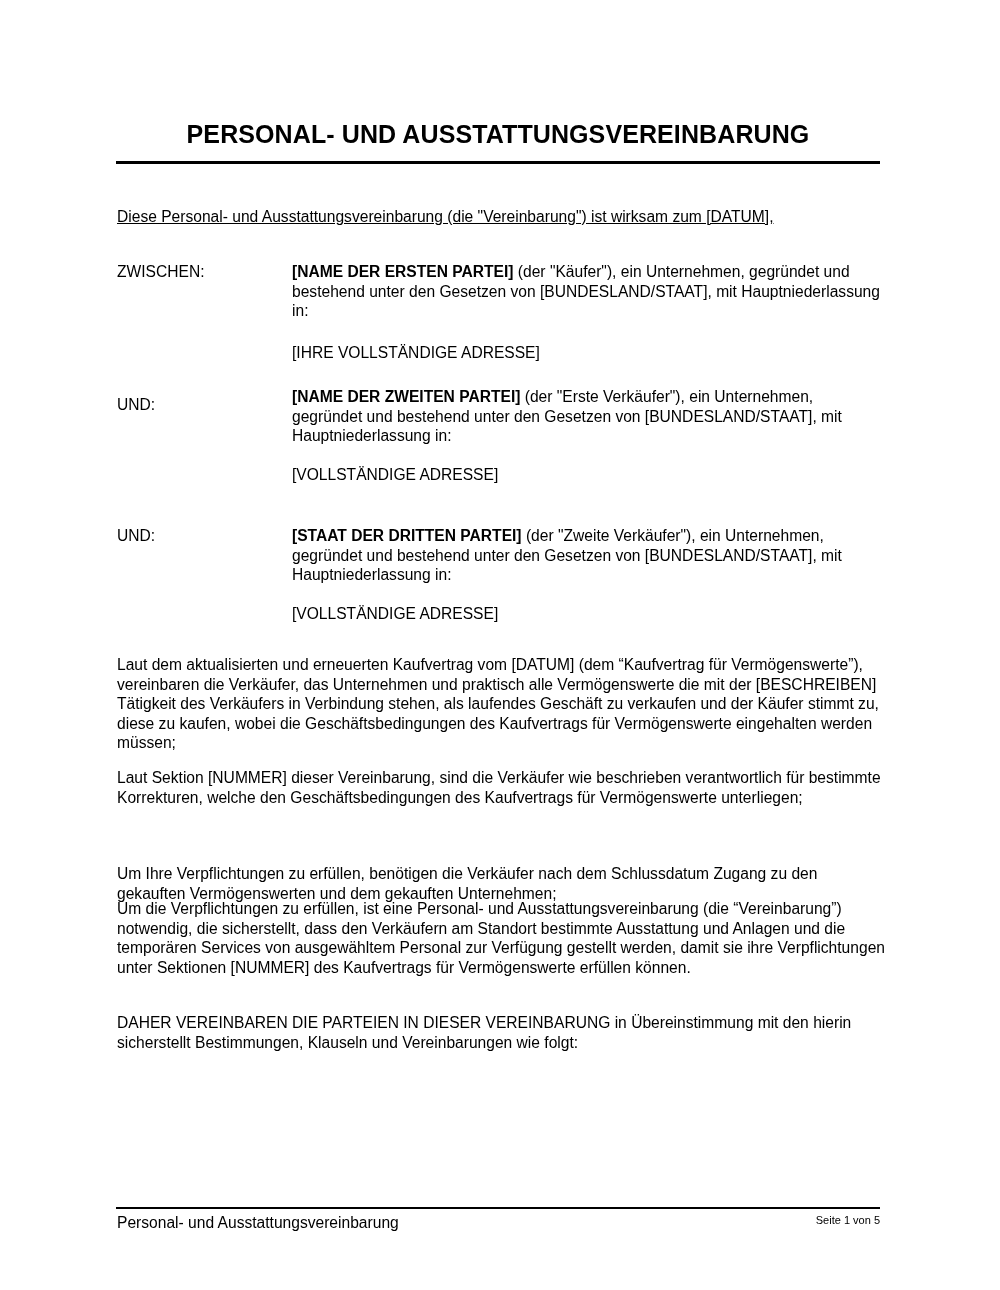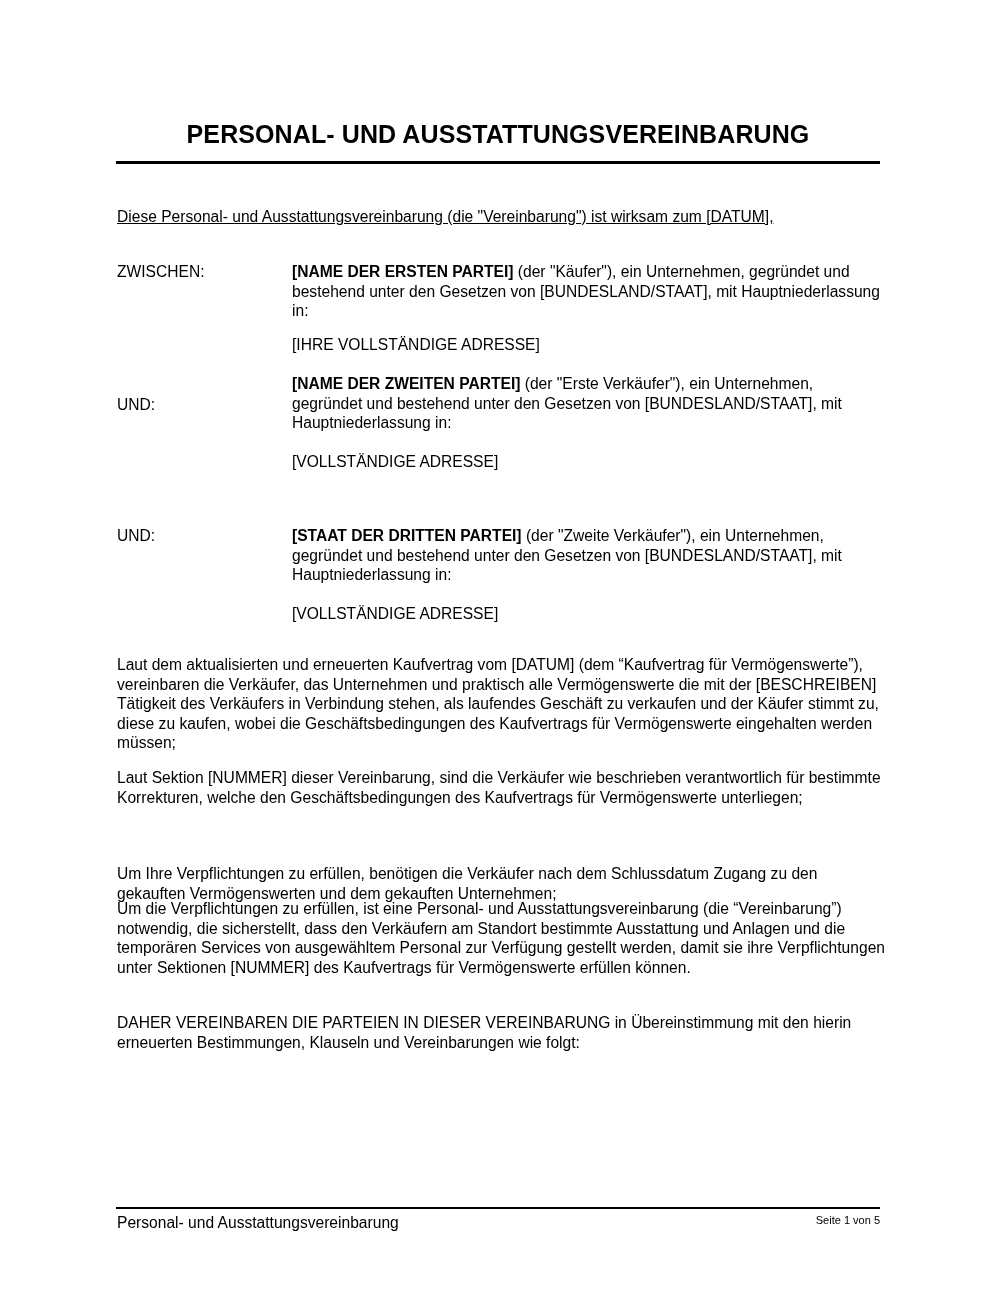--- a/index.html
+++ b/index.html
@@ -34,37 +34,37 @@
 <div class="page">
 
   <div class="title">PERSONAL- UND AUSSTATTUNGSVEREINBARUNG</div>
   <div class="title-rule"></div>
 
   <p class="abs text intro">Diese Personal- und Ausstattungsvereinbarung (die "Vereinbarung") ist wirksam zum [DATUM],</p>
 
   <div class="abs text party-label" style="top:262px;">ZWISCHEN:</div>
   <div class="abs text party-body" style="top:262px;">
     <p><b>[NAME DER ERSTEN PARTEI]</b><span> (der "Käufer"), ein Unternehmen, gegründet und bestehend unter den Gesetzen von [BUNDESLAND/STAAT], mit Hauptniederlassung in:</span></p>
-    <p style="margin-top:14px;">[IHRE VOLLSTÄNDIGE ADRESSE]</p>
+    <p style="margin-top:22px;">[IHRE VOLLSTÄNDIGE ADRESSE]</p>
   </div>
 
   <div class="abs text party-label" style="top:395px;">UND:</div>
-  <div class="abs text party-body" style="top:374px;">
+  <div class="abs text party-body" style="top:387px;">
     <p><b>[NAME DER ZWEITEN PARTEI]</b><span> (der "Erste Verkäufer"), ein Unternehmen, gegründet und bestehend unter den Gesetzen von [BUNDESLAND/STAAT], mit Hauptniederlassung in:</span></p>
     <p style="margin-top:19px;">[VOLLSTÄNDIGE ADRESSE]</p>
   </div>
 
   <div class="abs text party-label" style="top:526px;">UND:</div>
   <div class="abs text party-body" style="top:526px;">
     <p><b>[STAAT DER DRITTEN PARTEI]</b><span> (der "Zweite Verkäufer"), ein Unternehmen, gegründet und bestehend unter den Gesetzen von [BUNDESLAND/STAAT], mit Hauptniederlassung in:</span></p>
     <p style="margin-top:19px;">[VOLLSTÄNDIGE ADRESSE]</p>
   </div>
 
   <p class="abs text para" style="top:655px;">Laut dem aktualisierten und erneuerten Kaufvertrag vom [DATUM] (dem “Kaufvertrag für Vermögenswerte”), vereinbaren die Verkäufer, das Unternehmen und praktisch alle Vermögenswerte die mit der [BESCHREIBEN] Tätigkeit des Verkäufers in Verbindung stehen, als laufendes Geschäft zu verkaufen und der Käufer stimmt zu, diese zu kaufen, wobei die Geschäftsbedingungen des Kaufvertrags für Vermögenswerte eingehalten werden müssen;</p>
   <p class="abs text para" style="top:768px;">Laut Sektion [NUMMER] dieser Vereinbarung, sind die Verkäufer wie beschrieben verantwortlich für bestimmte Korrekturen, welche den Geschäftsbedingungen des Kaufvertrags für Vermögenswerte unterliegen;</p>
   <p class="abs text para" style="top:844px;margin-top:20px;">Um Ihre Verpflichtungen zu erfüllen, benötigen die Verkäufer nach dem Schlussdatum Zugang zu den gekauften Vermögenswerten und dem gekauften Unternehmen;</p>
   <p class="abs text para" style="top:899px;">Um die Verpflichtungen zu erfüllen, ist eine Personal- und Ausstattungsvereinbarung (die “Vereinbarung”) notwendig, die sicherstellt, dass den Verkäufern am Standort bestimmte Ausstattung und Anlagen und die temporären Services von ausgewähltem Personal zur Verfügung gestellt werden, damit sie ihre Verpflichtungen unter Sektionen [NUMMER] des Kaufvertrags für Vermögenswerte erfüllen können.</p>
-  <p class="abs text para" style="top:1013px;">DAHER VEREINBAREN DIE PARTEIEN IN DIESER VEREINBARUNG in Übereinstimmung mit den hierin erneuerten Bestimmungen, Klauseln und Vereinbarungen wie folgt:</p>
+  <p class="abs text para" style="top:1013px;">DAHER VEREINBAREN DIE PARTEIEN IN DIESER VEREINBARUNG in Übereinstimmung mit den hierin sicherstellt Bestimmungen, Klauseln und Vereinbarungen wie folgt:</p>
 
   <div class="footer-rule"></div>
   <div class="footer-left">Personal- und Ausstattungsvereinbarung</div>
   <div class="footer-right">Seite 1 von 5</div>
 </div>
 
 </body></html>

